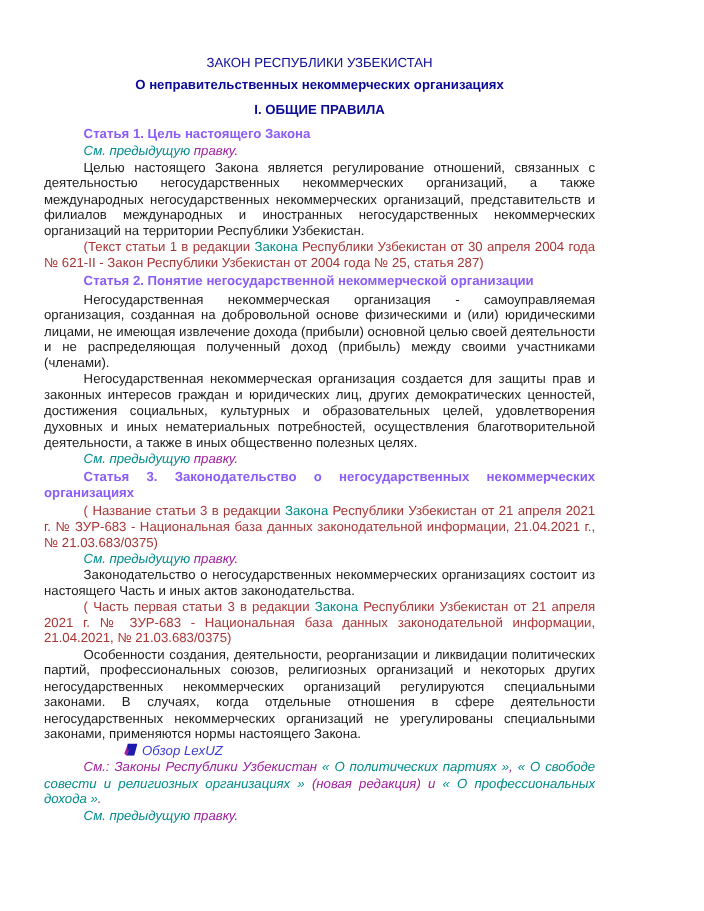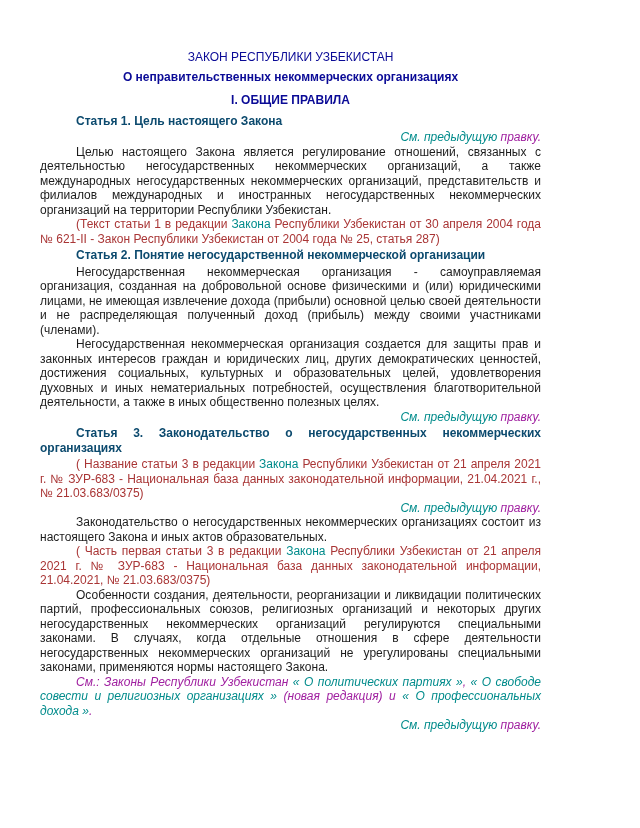--- a/index.html
+++ b/index.html
@@ -14,39 +14,39 @@
     font-family: "Liberation Sans", sans-serif;
     font-size: 12px;
     line-height: 14.5px;
     color: #1c1c1c;
   }
   .page {
     padding: 50px 42px 0 40px;
     box-sizing: border-box;
     width: 583px;
   }
-  p { margin: 0; text-align: right; }
+  p { margin: 0; }
   .center { text-align: center; }
   .doc-title {
     color: #0a0a96;
     font-weight: normal;
     margin-bottom: 5px;
   }
   .doc-subtitle {
     color: #0a0a96;
     font-weight: bold;
     margin-bottom: 9px;
   }
   .doc-section {
     color: #0a0a96;
     font-weight: bold;
     margin-bottom: 6px;
   }
   .art-heading {
-    color: #0c4a6e;
+    color: #8b5cf6;
     font-weight: bold;
     text-align: justify;
     text-indent: 36px;
     margin: 2px 0 2px 0;
   }
   .para {
     text-align: justify;
     text-indent: 36px;
   }
   .note {
@@ -102,24 +102,28 @@
   <p class="para">Негосударственная некоммерческая организация создается для защиты прав и законных интересов граждан и юридических лиц, других демократических ценностей, достижения социальных, культурных и образовательных целей, удовлетворения духовных и иных нематериальных потребностей, осуществления благотворительной деятельности, а также в иных общественно полезных целях.</p>
 
   <p class="see-line"><span class="teal link">См. предыдущую</span><span class="magenta link"> правку.</span></p>
 
   <p class="art-heading">Статья 3. Законодательство о негосударственных некоммерческих организациях</p>
 
   <p class="note"><span>( Название статьи 3 в редакции </span><span class="teal link">Закона</span><span> Республики Узбекистан от 21 апреля 2021 г. № ЗУР-683 - Национальная база данных законодательной информации, 21.04.2021 г., № 21.03.683/0375)</span></p>
 
   <p class="see-line"><span class="teal link">См. предыдущую</span><span class="magenta link"> правку.</span></p>
 
-  <p class="para">Законодательство о негосударственных некоммерческих организациях состоит из настоящего Закона и иных актов образовательных.</p>
+  <p class="para">Законодательство о негосударственных некоммерческих организациях состоит из настоящего Часть и иных актов законодательства.</p>
 
   <p class="note"><span>( Часть первая статьи 3 в редакции </span><span class="teal link">Закона</span><span> Республики Узбекистан от 21 апреля 2021 г. № ЗУР-683 - Национальная база данных законодательной информации, 21.04.2021, № 21.03.683/0375)</span></p>
 
   <p class="para">Особенности создания, деятельности, реорганизации и ликвидации политических партий, профессиональных союзов, религиозных организаций и некоторых других негосударственных некоммерческих организаций регулируются специальными законами. В случаях, когда отдельные отношения в сфере деятельности негосударственных некоммерческих организаций не урегулированы специальными законами, применяются нормы настоящего Закона.</p>
 
+  <p class="lexuz-line"><span class="lexuz-icon"><svg width="13" height="11" viewBox="0 0 13 11">
+          <polygon points="1,9 4,1 6,6 3,11" fill="#a020a0"></polygon>
+          <polygon points="4,0 13,0 10,11 3,11 6,5 4,7" fill="#1a1aad"></polygon>
+        </svg></span><span class="link">Обзор LexUZ</span></p>
 
   <p class="see-laws"><span>См.: Законы Республики Узбекистан </span><span class="teal link">« О политических партиях »</span><span>, </span><span class="teal link">« О свободе совести и религиозных организациях »</span><span> (новая редакция) и </span><span class="teal link">« О профессиональных дохода »</span><span>.</span></p>
 
   <p class="see-line"><span class="teal link">См. предыдущую</span><span class="magenta link"> правку.</span></p>
 
 </div>
 
 </body></html>

